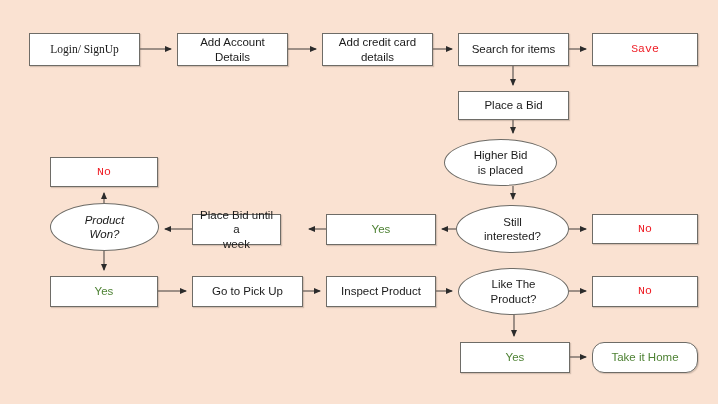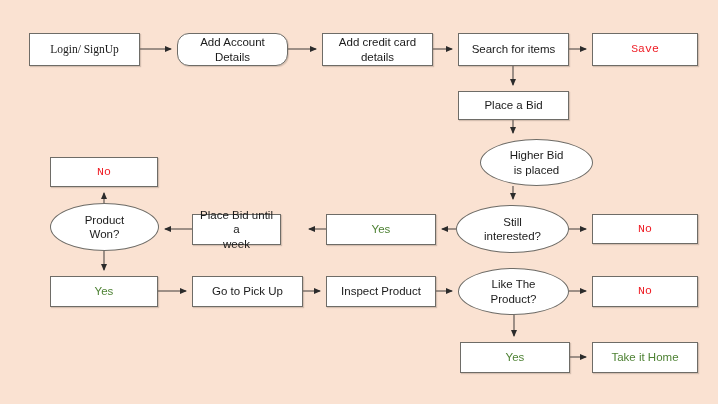--- a/index.html
+++ b/index.html
@@ -82,51 +82,51 @@
         <polyline points="436,291 452,291" fill="none" stroke="#6b625d" stroke-width="1.3" marker-end="url(#arrow)"></polyline>
         <polyline points="569,291 586,291" fill="none" stroke="#6b625d" stroke-width="1.3" marker-end="url(#arrow)"></polyline>
         <polyline points="514,315 514,336" fill="none" stroke="#6b625d" stroke-width="1.3" marker-end="url(#arrow)"></polyline>
         <polyline points="570,357 586,357" fill="none" stroke="#6b625d" stroke-width="1.3" marker-end="url(#arrow)"></polyline>
       </g>
   </svg>
   <div id="node-layer">
       <div class="node" style="left: 29px; top: 33px; width: 111px; height: 33px; font-family: Liberation Serif, serif;">
         <span class="lbl">Login/ SignUp</span>
       </div>
-      <div class="node" style="left: 177px; top: 33px; width: 111px; height: 33px; border-radius: 12px;">
+      <div class="node" style="left: 177px; top: 33px; width: 111px; height: 33px;">
         <span class="lbl">Add Account<br>Details</span>
       </div>
       <div class="node" style="left: 322px; top: 33px; width: 111px; height: 33px; justify-content: center;">
         <span class="lbl">Add credit card<br>details</span>
       </div>
       <div class="node" style="left: 458px; top: 33px; width: 111px; height: 33px;">
         <span class="lbl">Search for items</span>
       </div>
       <div class="node" style="left: 592px; top: 33px; width: 106px; height: 33px;">
         <span class="lbl red">Save</span>
       </div>
       <div class="node" style="left: 458px; top: 91px; width: 111px; height: 29px;">
         <span class="lbl">Place a Bid</span>
       </div>
-      <div class="node ellipse" style="left: 480px; top: 139px; width: 113px; height: 47px;">
+      <div class="node ellipse" style="left: 444px; top: 139px; width: 113px; height: 47px;">
         <span class="lbl">Higher Bid<br>is placed</span>
       </div>
       <div class="node ellipse" style="left: 456px; top: 205px; width: 113px; height: 48px;">
         <span class="lbl">Still<br>interested?</span>
       </div>
       <div class="node" style="left: 592px; top: 214px; width: 106px; height: 30px;">
         <span class="lbl red">No</span>
       </div>
       <div class="node" style="left: 326px; top: 214px; width: 110px; height: 31px;">
         <span class="lbl green">Yes</span>
       </div>
       <div class="node" style="left: 192px; top: 214px; width: 89px; height: 31px;">
         <span class="lbl">Place Bid until a<br>week</span>
       </div>
-      <div class="node ellipse" style="left: 50px; top: 203px; width: 109px; height: 48px;">
+      <div class="node ellipse" style="left: 50px; top: 203px; width: 109px; height: 48px; font-style: italic;">
         <span class="lbl">Product<br>Won?</span>
       </div>
       <div class="node" style="left: 50px; top: 157px; width: 108px; height: 30px;">
         <span class="lbl red">No</span>
       </div>
       <div class="node" style="left: 50px; top: 276px; width: 108px; height: 31px;">
         <span class="lbl green">Yes</span>
       </div>
       <div class="node" style="left: 192px; top: 276px; width: 111px; height: 31px;">
         <span class="lbl">Go to Pick Up</span>
@@ -136,17 +136,17 @@
       </div>
       <div class="node ellipse" style="left: 458px; top: 268px; width: 111px; height: 47px;">
         <span class="lbl">Like The<br>Product?</span>
       </div>
       <div class="node" style="left: 592px; top: 276px; width: 106px; height: 31px;">
         <span class="lbl red">No</span>
       </div>
       <div class="node" style="left: 460px; top: 342px; width: 110px; height: 31px;">
         <span class="lbl green">Yes</span>
       </div>
-      <div class="node" style="left: 592px; top: 342px; width: 106px; height: 31px;">
+      <div class="node" style="left: 592px; top: 342px; width: 106px; height: 31px; border-radius: 12px;">
         <span class="lbl green">Take it Home</span>
       </div>
     </div>
 </div>
 
 </body></html>

